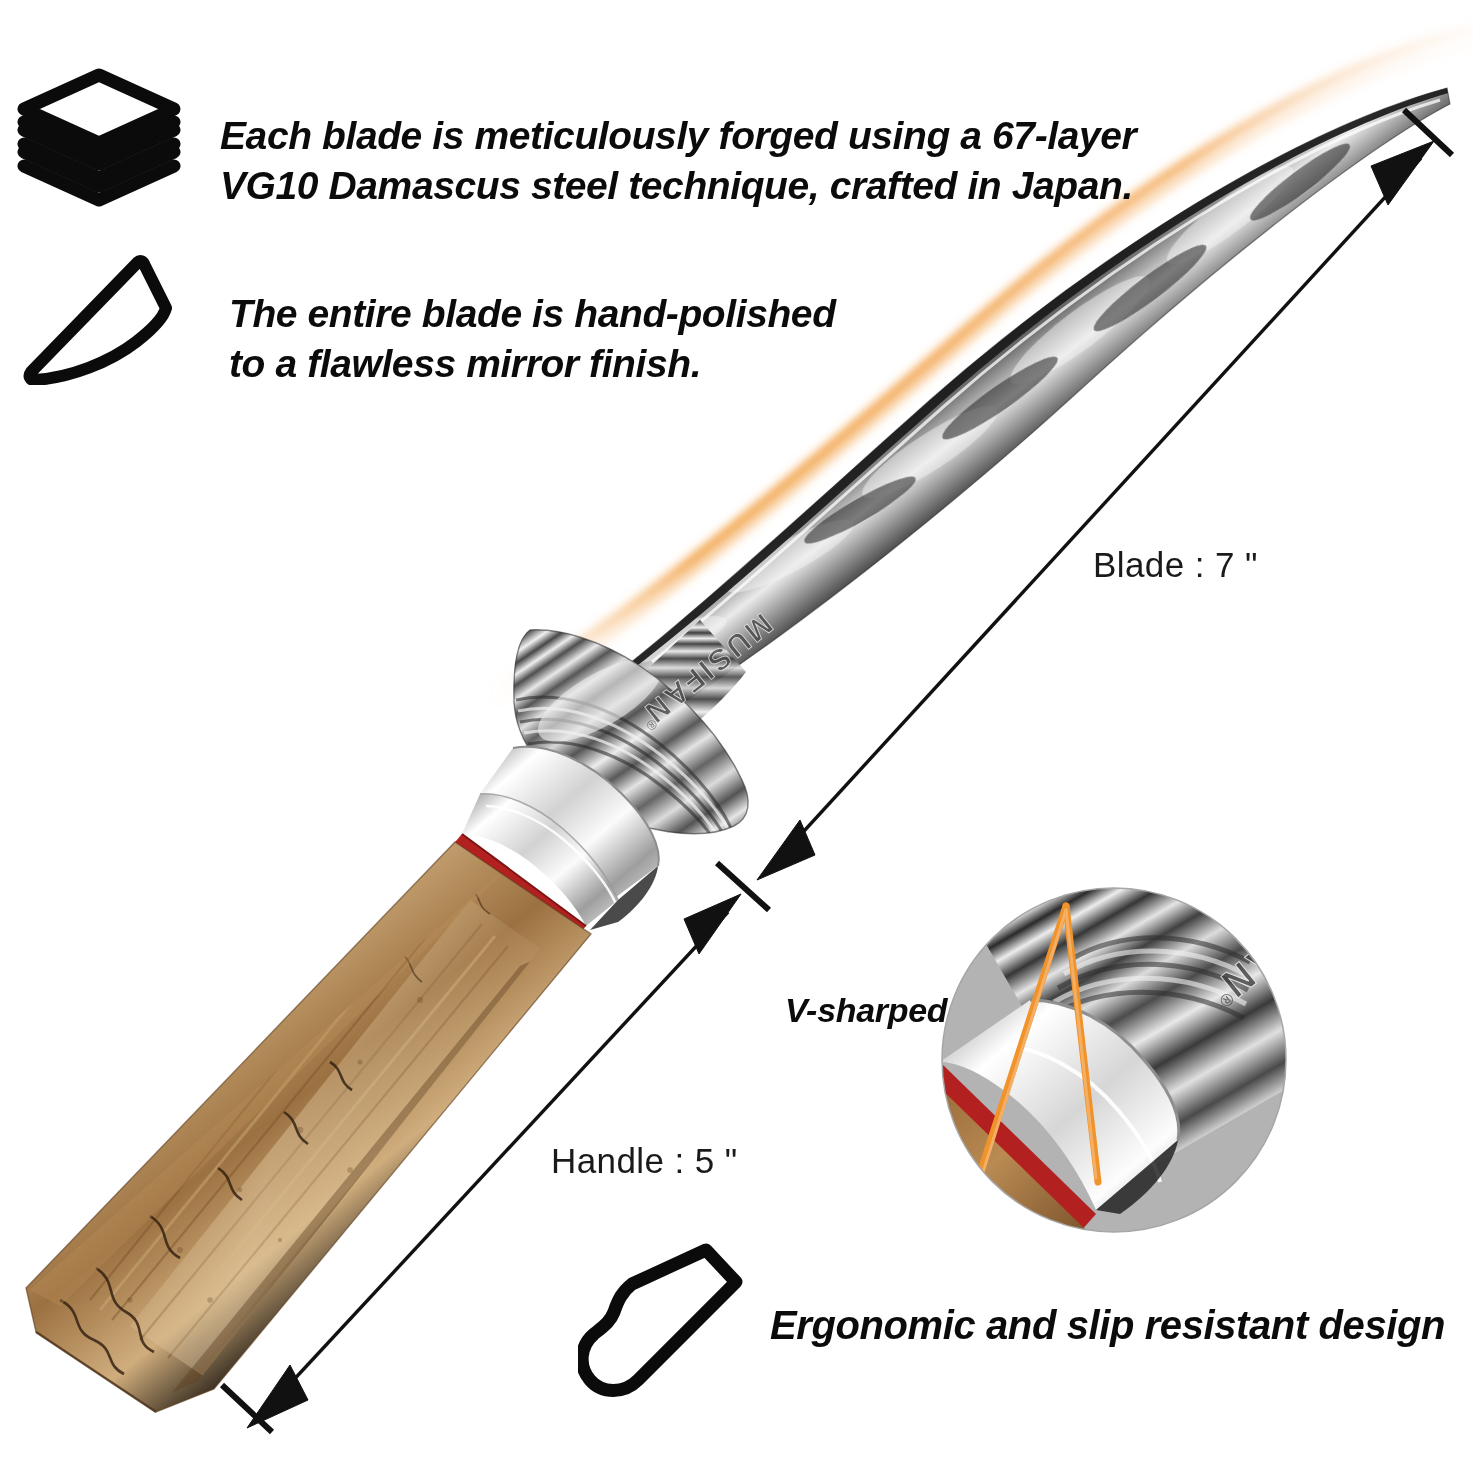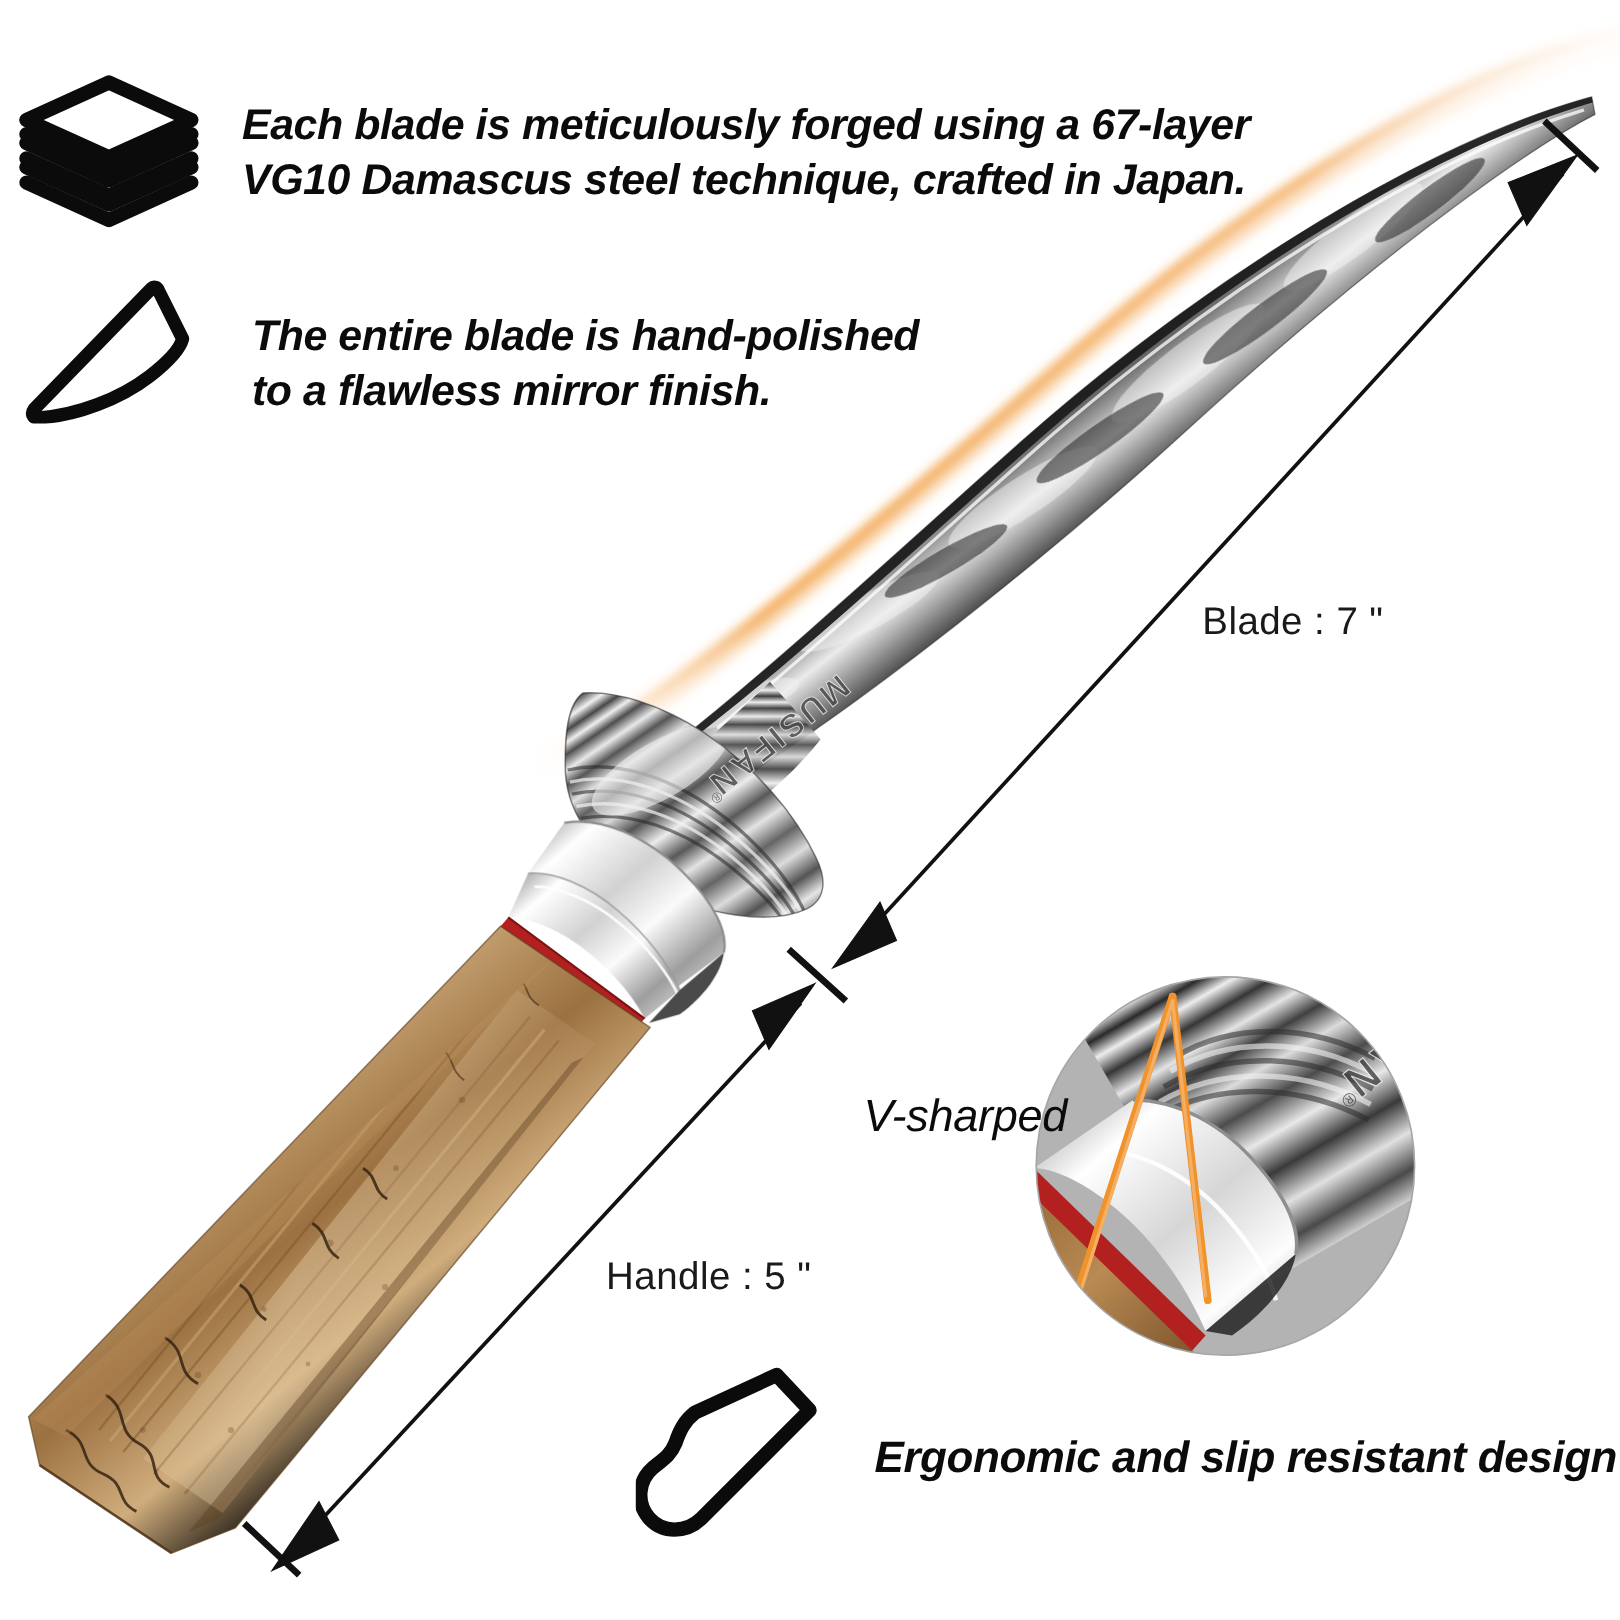--- a/index.html
+++ b/index.html
@@ -1,42 +1,42 @@
 <!DOCTYPE html>
 <html><head>
 <meta charset="utf-8">
 <style>
   html,body{margin:0;padding:0;background:#fff;}
   body{width:1473px;height:1473px;overflow:hidden;position:relative;
        font-family:"Liberation Sans","DejaVu Sans",sans-serif;color:#111;}
   #stage{position:absolute;inset:0;width:1473px;height:1473px;background:#ffffff;}
 
   
-  .feature{position:absolute;display:flex;align-items:center;}
+  .feature{position:absolute;display:flex;align-items:flex-end;}
   .feat-icon{flex:0 0 auto;}
   .feat-text{font-style:italic;font-weight:bold;font-size:39px;line-height:1.28;
              letter-spacing:-0.4px;white-space:pre-line;color:#0b0b0b;}
 
   #feature-layers{left:14px;top:62px;}
   #feature-layers .feat-text{margin-left:36px;margin-top:4px;}
   #feature-polish{left:14px;top:250px;}
   #feature-polish .feat-text{margin-left:40px;margin-top:22px;}
 
   #feature-ergonomic{position:absolute;left:578px;top:1238px;display:flex;align-items:flex-start;}
-  #feature-ergonomic .feat-text{margin-left:42px;margin-top:62px;font-size:40px;}
+  #feature-ergonomic .feat-text{margin-left:17px;margin-top:62px;font-size:40px;}
 
   
   .dim-label{position:absolute;font-size:35px;font-weight:400;font-style:normal;
              color:#1a1a1a;letter-spacing:0.4px;white-space:nowrap;}
   #label-blade{left:1093px;top:545px;}
   #label-handle{left:551px;top:1141px;}
 
   
-  #label-vsharped{position:absolute;left:785px;top:991px;font-size:41px;
-                  font-weight:normal;font-style:italic;color:#0b0b0b;letter-spacing:-0.3px;}
+  #label-vsharped{position:absolute;left:785px;top:991px;font-size:34px;
+                  font-weight:bold;font-style:italic;color:#0b0b0b;letter-spacing:-0.3px;}
 
   
   .layer{position:absolute;left:0;top:0;width:1473px;height:1473px;}
   #knife-layer{z-index:2;}
   #dims-layer{z-index:4;}
   #inset-layer{z-index:5;}
   #text-layer{z-index:6;}
 </style>
 </head>
 <body>

